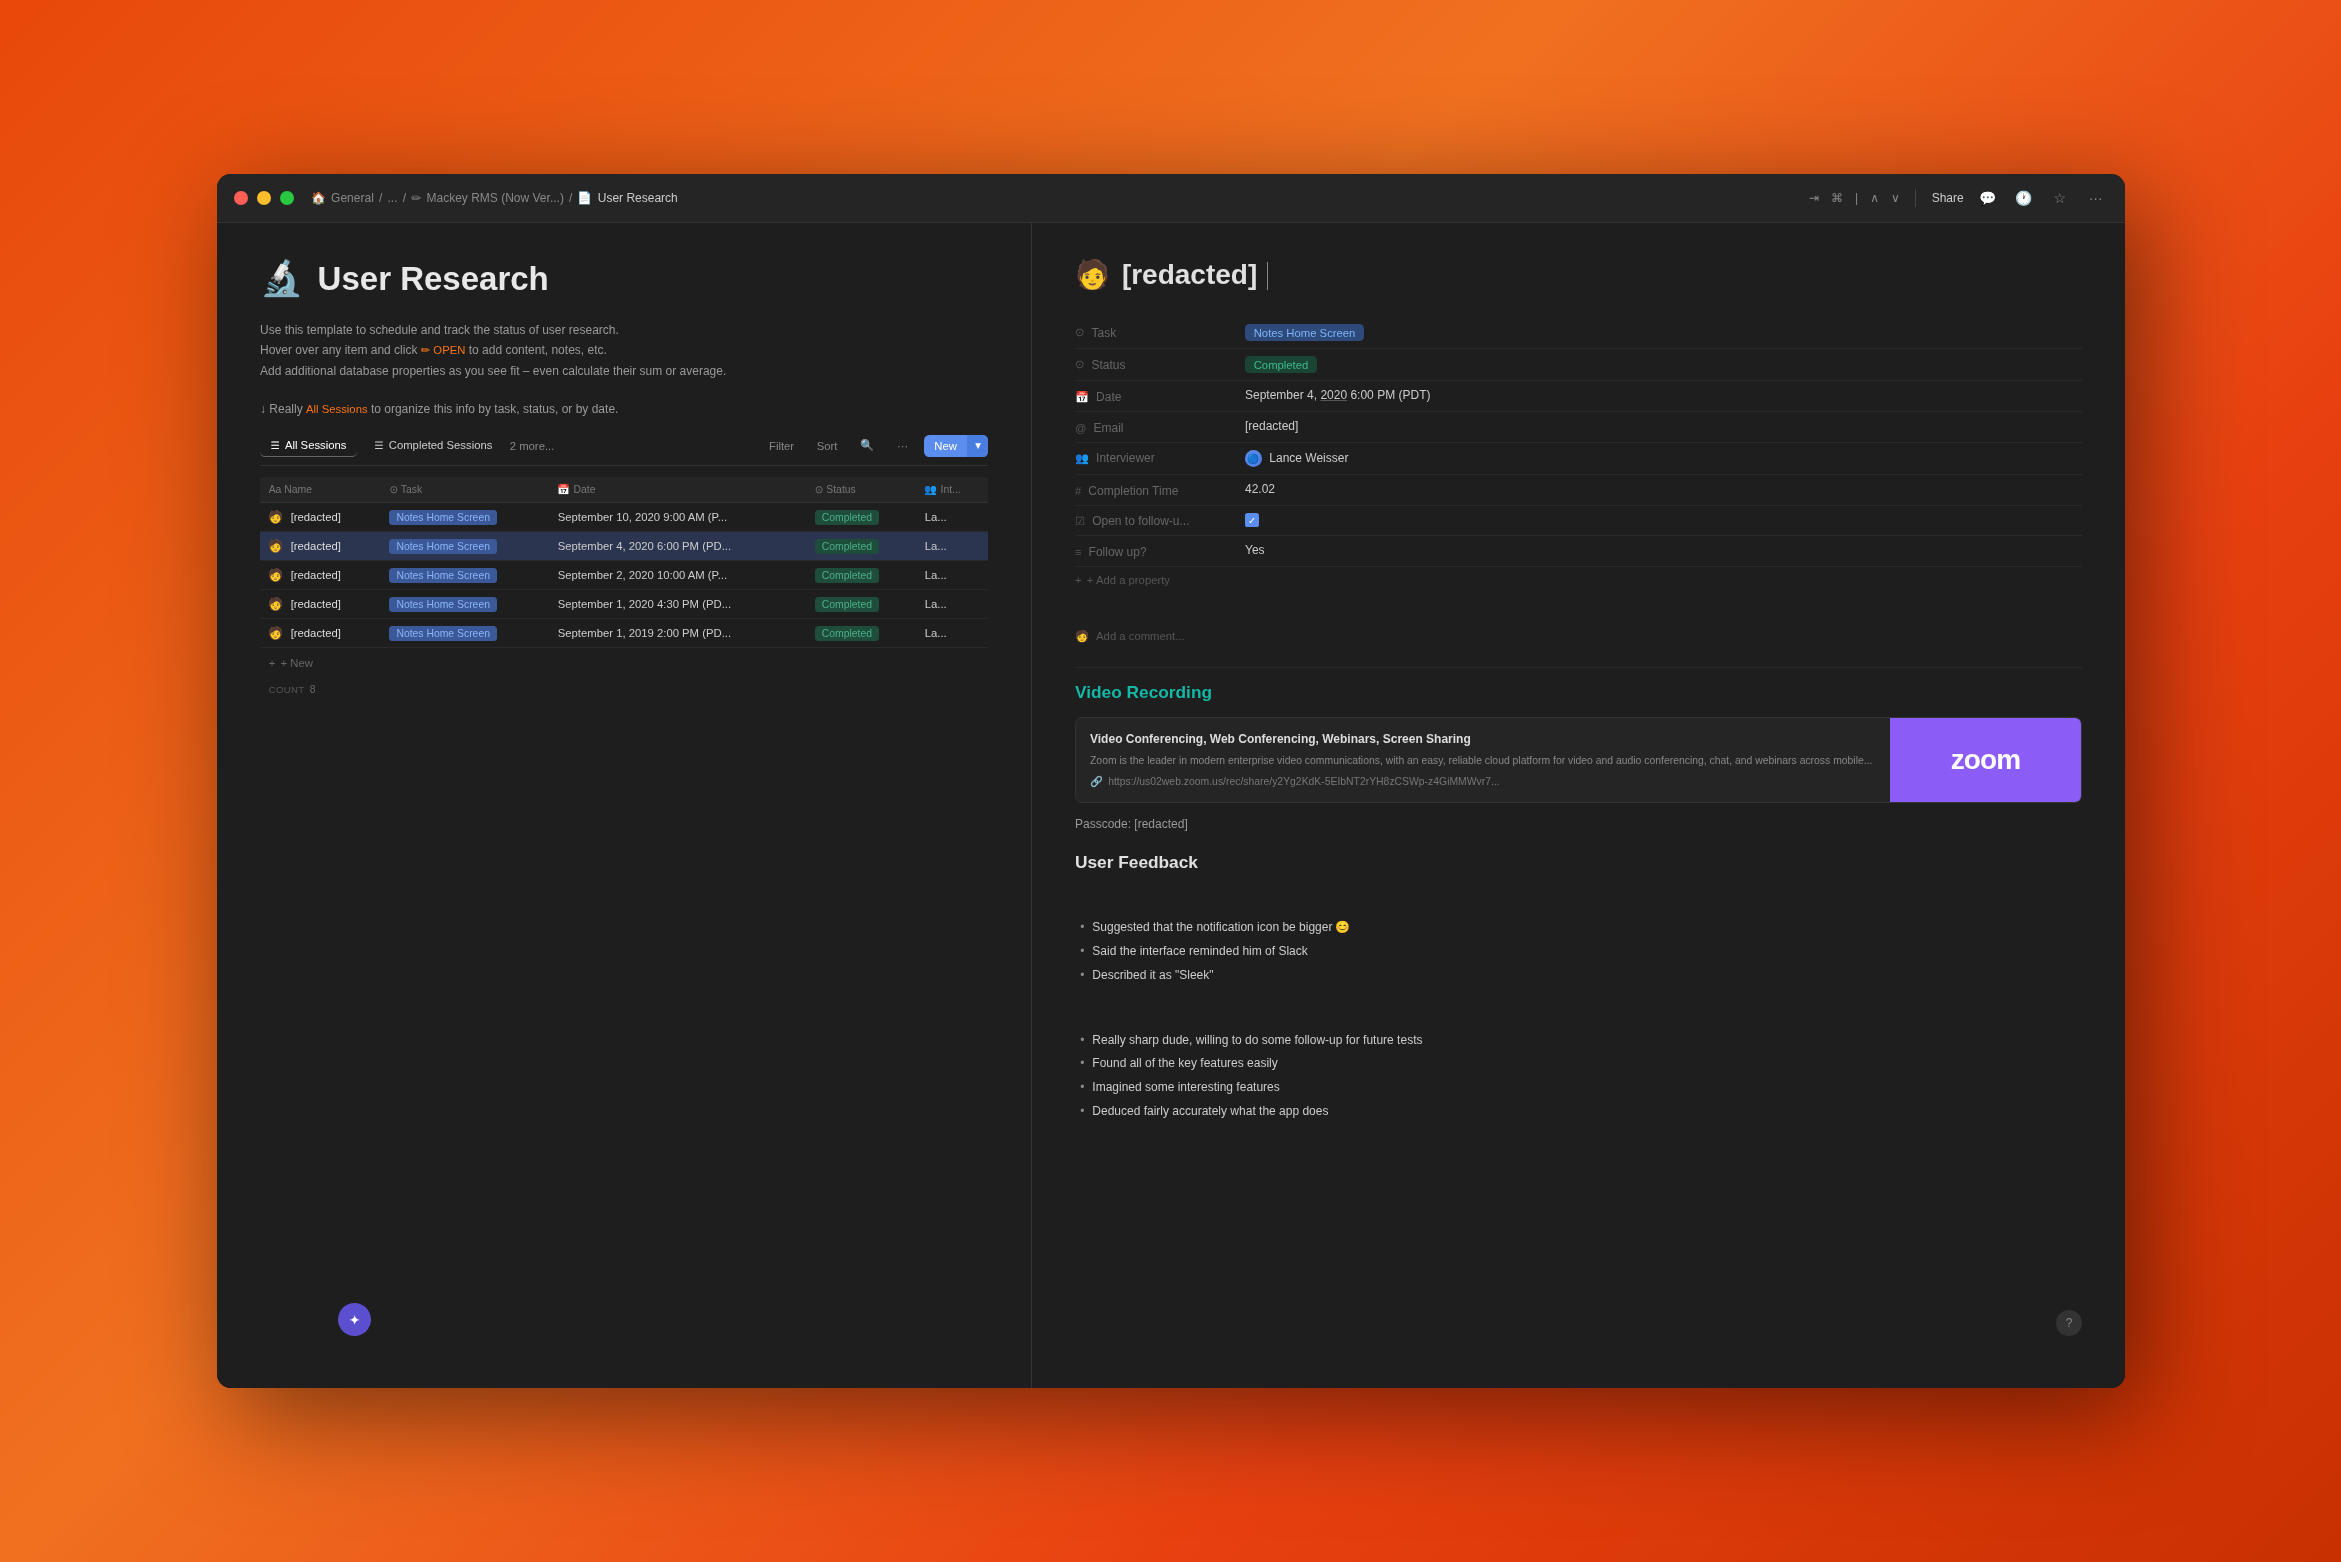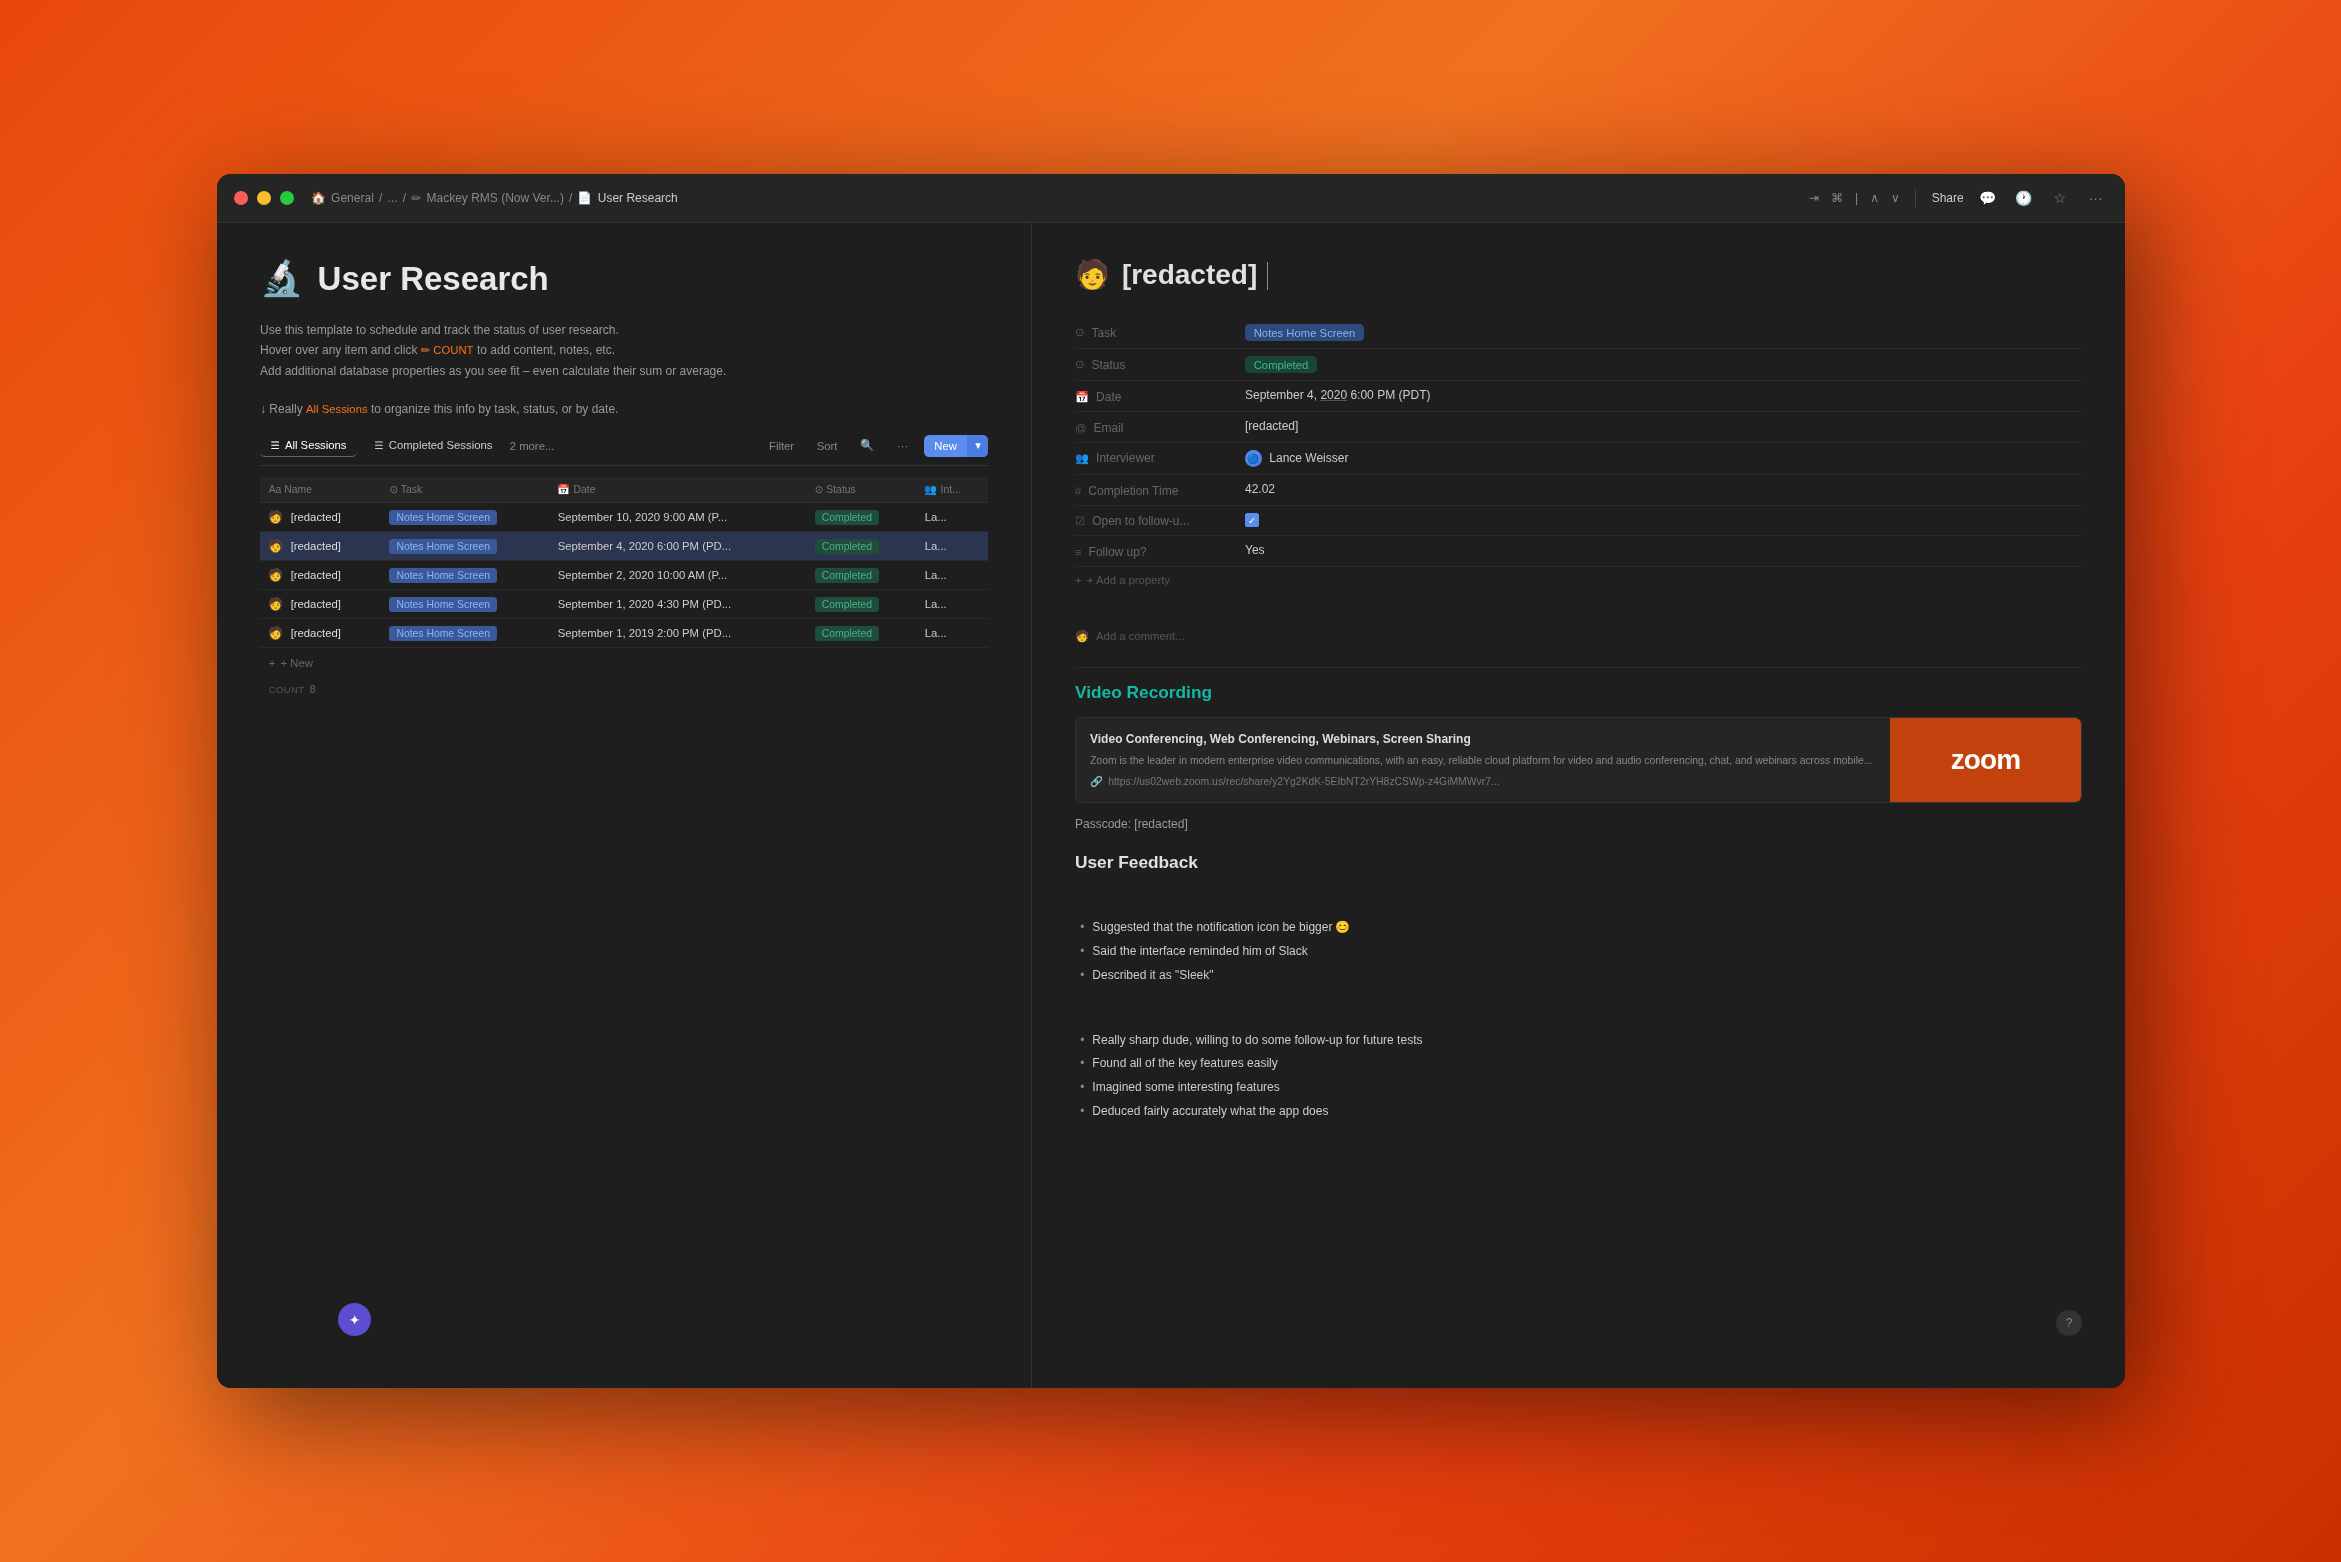--- a/index.html
+++ b/index.html
@@ -432,21 +432,21 @@
     .video-link {
       display: flex;
       align-items: center;
       gap: 5.2px;
       color: #777;
       font-size: 10.4px;
     }
     .link-icon { color: #888; }
     .video-thumbnail {
       width: 191px;
-      background: #c2410c;
+      background: #8b5cf6;
       display: flex;
       align-items: center;
       justify-content: center;
       flex-shrink: 0;
     }
     .zoom-logo {
       font-size: 28px;
       font-weight: 700;
       color: white;
       letter-spacing: -0.9px;
@@ -562,21 +562,21 @@
       <div class="left-panel">
         <div class="page-title-row">
           <span class="page-emoji">🔬</span>
           <h1 class="page-title">User Research</h1>
         </div>
 
         <div class="description">
           <div>Use this template to schedule and track the status of user research.</div>
           <div>
             <span>Hover over any item and click</span>
-            <span class="highlight-link">✏ COUNT</span>
+            <span class="highlight-link">✏ OPEN</span>
             <span>to add content, notes, etc.</span>
           </div>
           <div>Add additional database properties as you see fit – even calculate their sum or average.</div>
         </div>
 
         <div class="click-hint">
           <span>↓ Really</span>
           <span class="sessions-link">All Sessions</span>
           <span>to organize this info by task, status, or by date.</span>
         </div>

